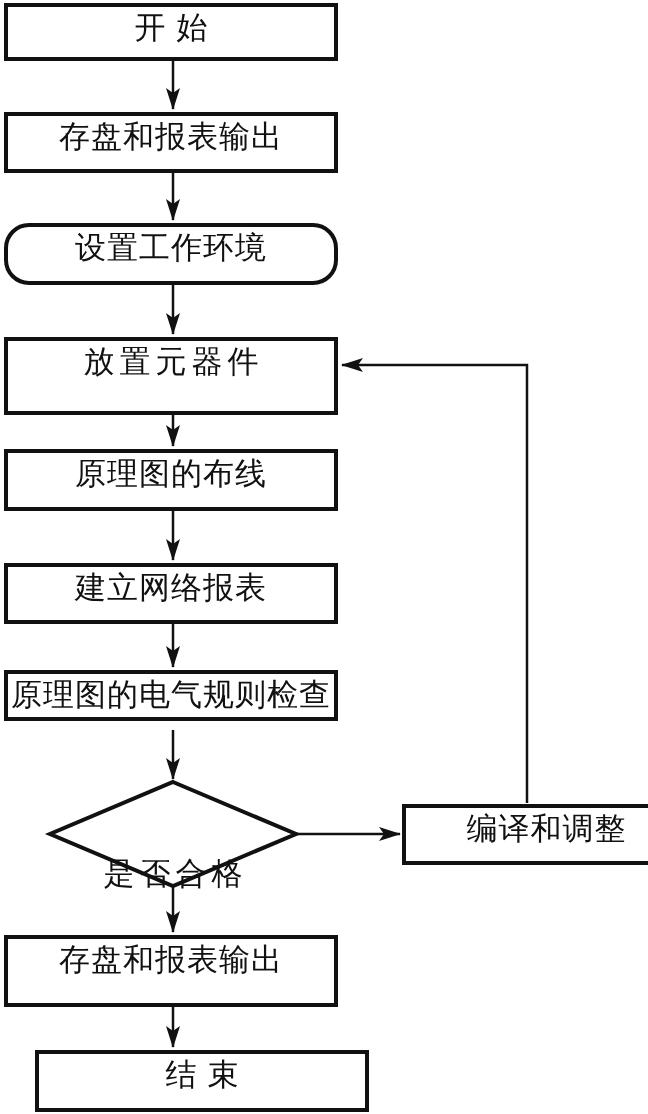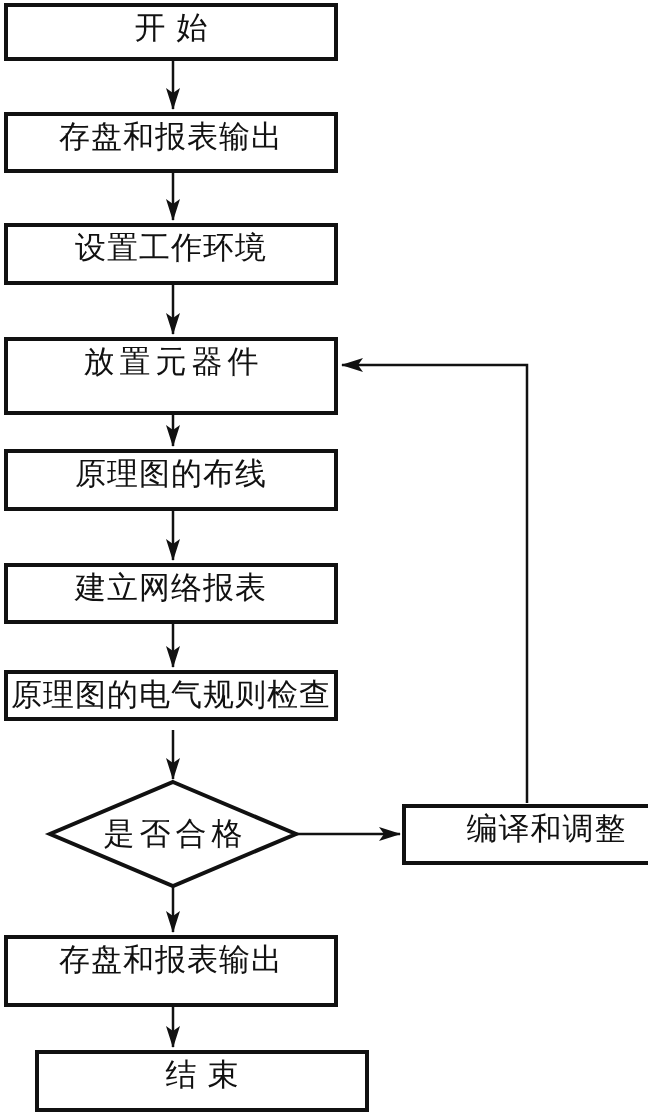--- a/index.html
+++ b/index.html
@@ -18,28 +18,28 @@
     left:4px;width:334px;
     border:4px solid #111111;
     background:#ffffff;
     display:flex;align-items:flex-start;justify-content:center;
     font-size:31px;letter-spacing:1px;white-space:nowrap;
   }
   .node.side{left:402px;width:289px;}
   .label-wide{letter-spacing:11px;margin-right:-11px;}
   .label-mid{letter-spacing:5px;margin-right:-5px;}
   .diamond-label{
-    position:absolute;left:50px;top:782px;width:246px;height:104px;
+    position:absolute;left:50px;top:822px;width:246px;height:104px;
     display:flex;align-items:center;justify-content:center;
     font-size:31px;background:transparent;white-space:nowrap;
   }
   
   .n-start{top:3px;height:58px;}
   .n-newfile{top:112px;height:61px;}
-  .n-env{top:223px;height:62px;}
+  .n-env{top:223px;height:62px;border-radius:25px;}
   .n-place{top:337px;height:78px;}
   .n-wiring{top:449px;height:62px;}
   .n-netlist{top:563px;height:61px;}
   .n-erc{top:670px;height:51px;}
   .n-save{top:935px;height:72px;}
   .n-end{top:1050px;height:62px;margin-left:31px;}
   .n-compile{top:804px;height:61px;}
 </style>
 </head>
 <body>

